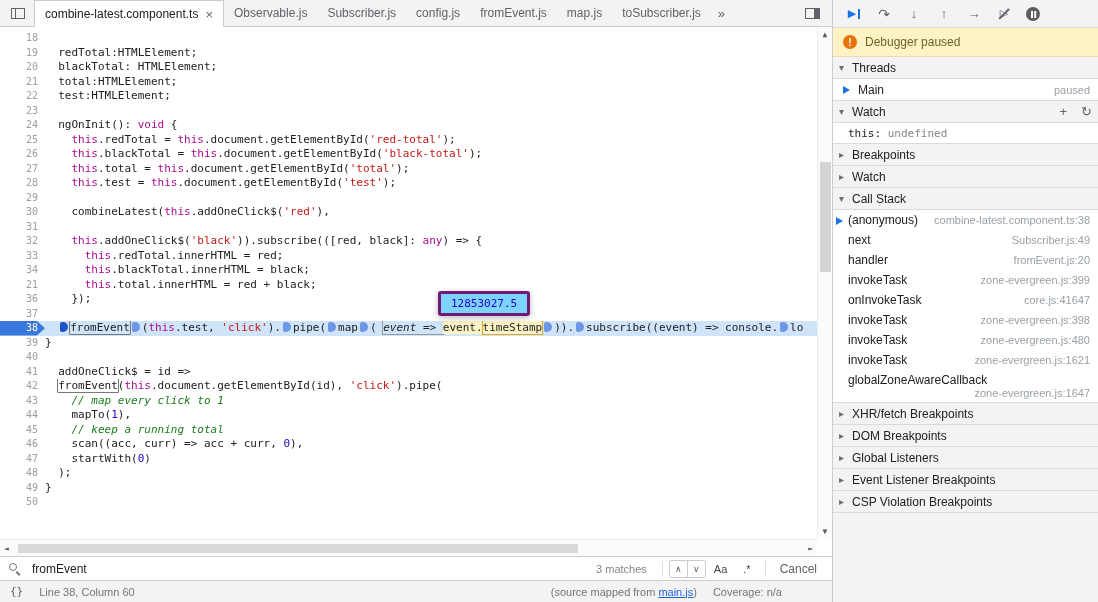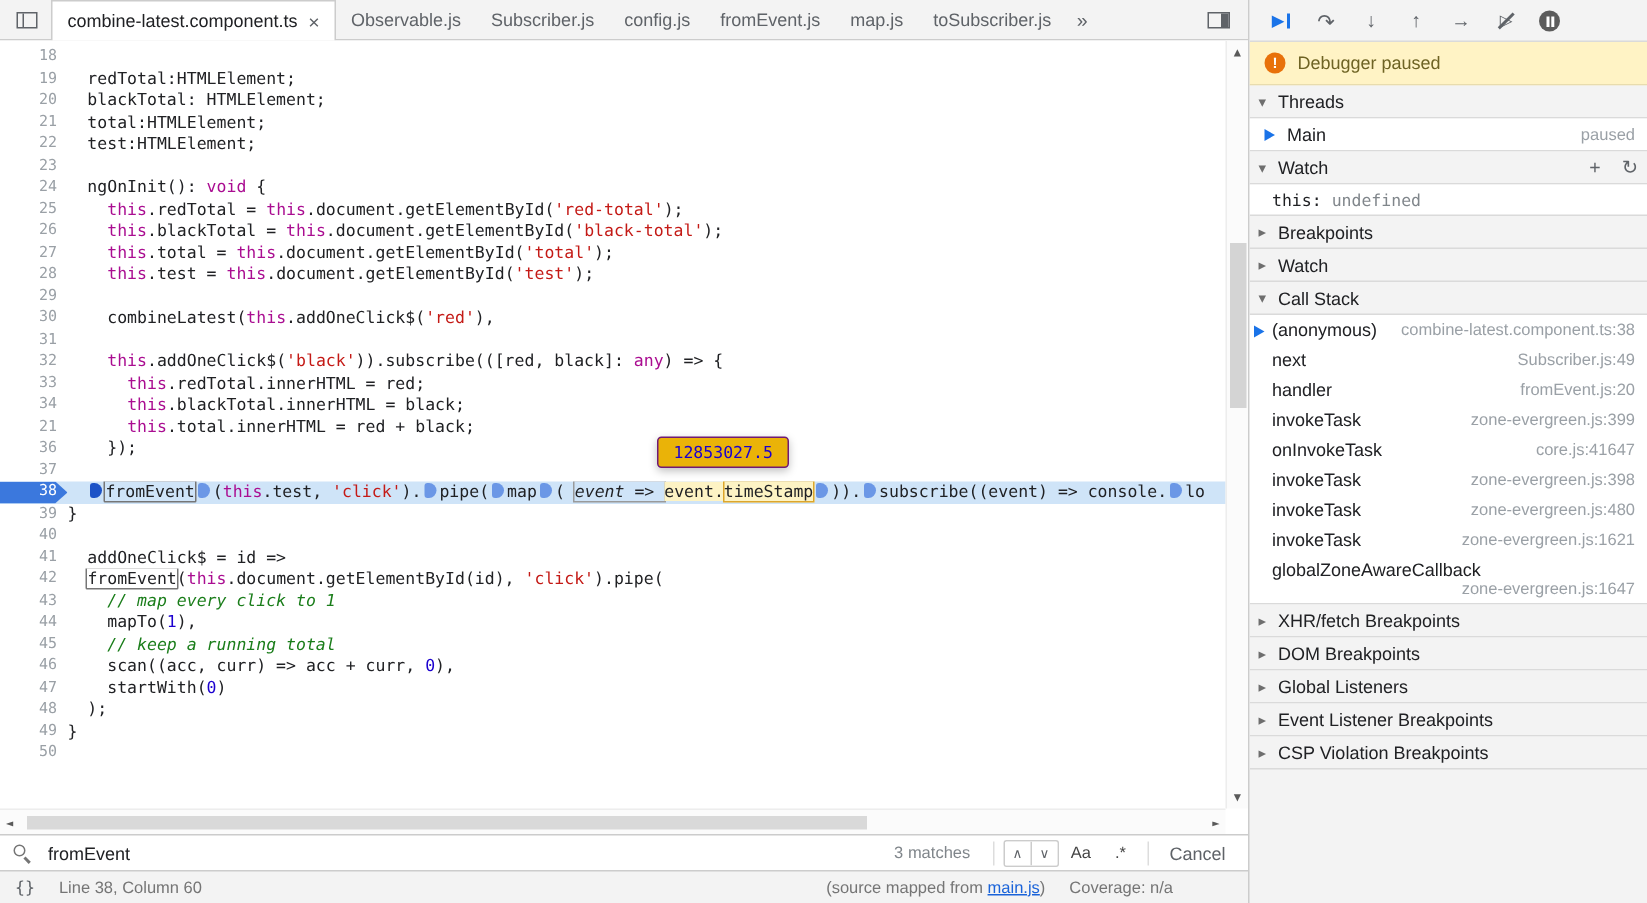--- a/index.html
+++ b/index.html
@@ -31,21 +31,21 @@
   .c-str{color:var(--string,#c41a16);}
   .c-cmt{color:var(--comment,#1a7d1a);font-style:italic;}
   .c-num{color:var(--number,#1c00cf);}
   .c-match{border:1px solid #767676;margin:-1px;border-radius:1px;}
   .c-selbox{border:1px solid #9a9a9a;margin:-1px;font-style:italic;}
   .c-hl{background:#fdf3c4;}
   .c-hlb{background:#fdf3c4;border:1px solid #dda62b;margin:-1px;}
   .mk{display:inline-block;width:8px;height:10px;background:#6b97e6;border-radius:2px 5px 5px 2px;margin:0 2px;vertical-align:-1px;cursor:pointer;}
   .mka{background:#1d53c7;}
 
-  .tooltip{position:absolute;left:438px;top:264px;background:#eab308;border:1px solid #701a75;border-radius:3px;box-shadow:0 2px 6px rgba(0,0,0,.25);padding:3px 10px;font-size:11px;color:var(--number,#1c00cf);}
+  .tooltip{position:absolute;left:438px;top:264px;background:#7dd3fc;border:3px solid #701a75;border-radius:3px;box-shadow:0 2px 6px rgba(0,0,0,.25);padding:3px 10px;font-size:11px;color:var(--number,#1c00cf);}
 
   .vscroll{position:absolute;top:0;right:0;bottom:17px;width:15px;background:#fbfbfb;border-left:1px solid #ededed;display:flex;flex-direction:column;align-items:center;justify-content:space-between;padding:3px 0;box-sizing:border-box;font-size:8px;color:#5a5a5a;}
   .vthumb{position:absolute;left:2px;top:135px;width:11px;height:110px;background:#d4d4d4;}
   .hscroll{position:absolute;left:0;right:15px;bottom:0;height:17px;background:#fbfbfb;border-top:1px solid #ededed;display:flex;align-items:center;justify-content:space-between;padding:0 4px;box-sizing:border-box;font-size:8px;color:#5a5a5a;}
   .hthumb{position:absolute;left:18px;top:4px;height:9px;width:560px;background:#d9d9d9;}
   .sc-arrow{cursor:pointer;}
 
   .searchbar{position:absolute;left:0;right:0;bottom:22px;height:24px;background:#fff;border-top:1px solid #ccc;display:flex;align-items:center;padding:0 9px;box-sizing:border-box;}
   .mag{width:12px;height:12px;position:relative;margin-right:9px;flex:none;}
   .mag::before{content:"";position:absolute;left:0;top:0;width:6px;height:6px;border:1.5px solid #757575;border-radius:50%;}

